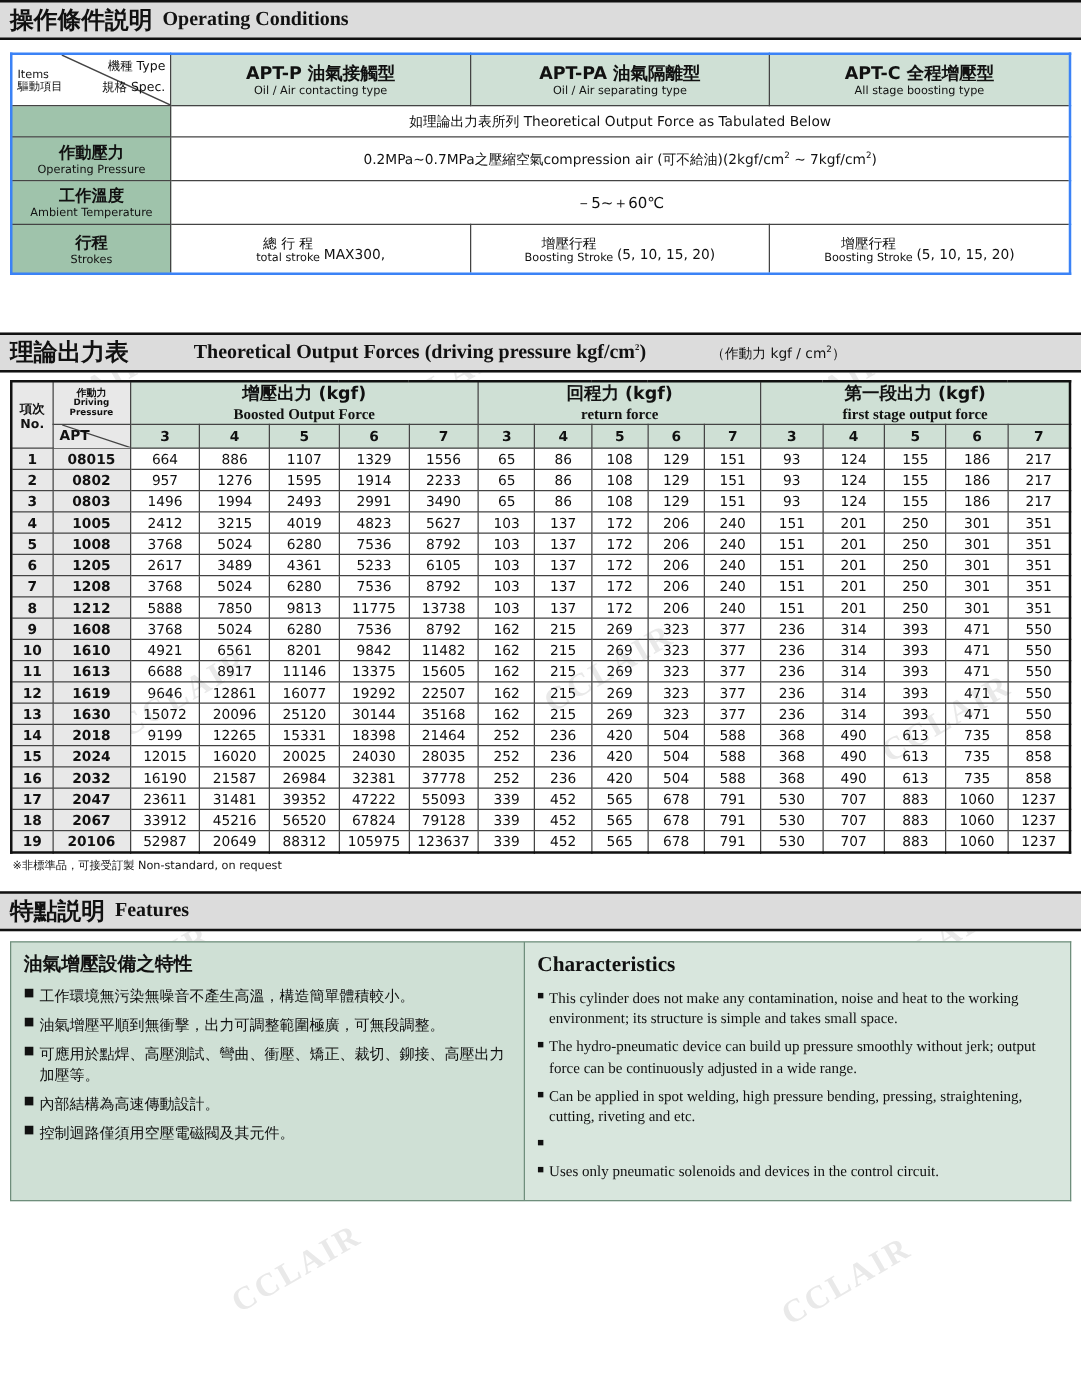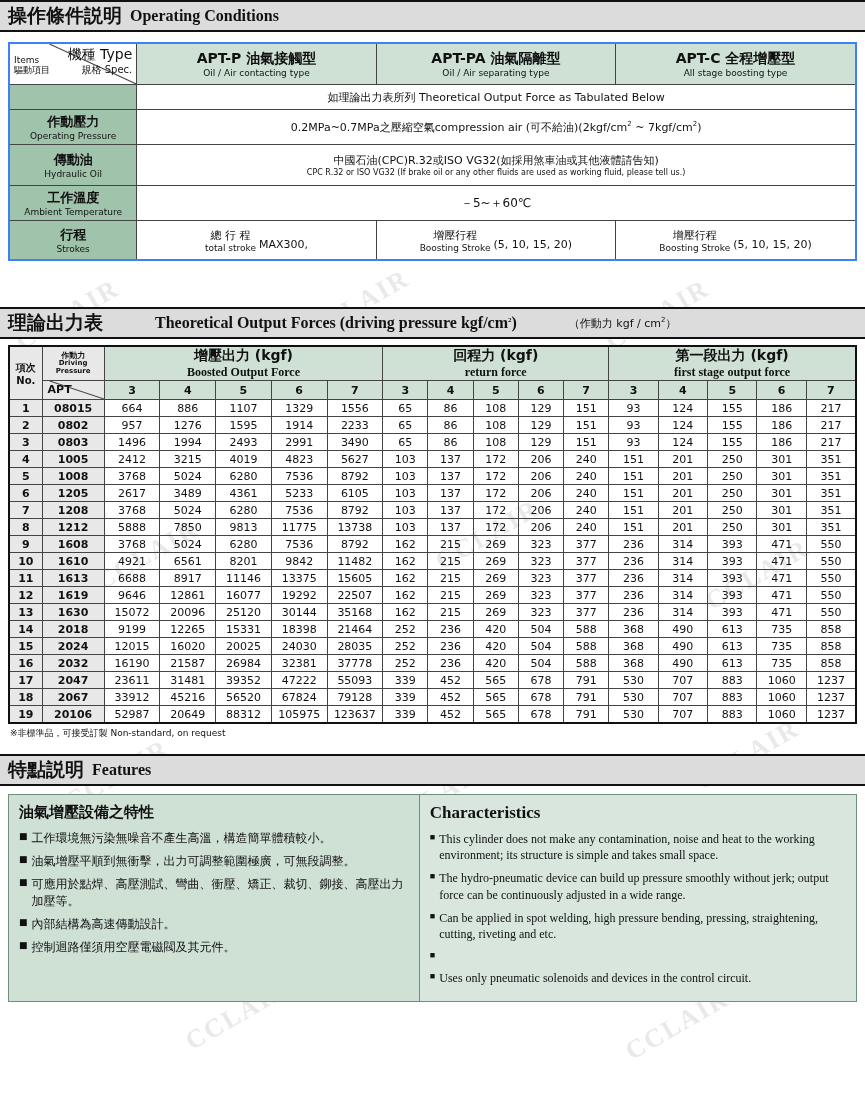--- a/index.html
+++ b/index.html
@@ -38,21 +38,21 @@
   #oc-wrap{position:relative;margin:10px 8px 0 8px;}
   #oc{width:849px;border:2px solid #3b82f6;}
   #oc td{padding:2px 3px;}
   .green{background:#9fc3ab;}
   .lgreen{background:#cfe0d5;}
   .cn-b{font-weight:bold;font-size:13px;}
   .en-s{font-size:9px;}
   .hdr-type{font-weight:bold;font-size:14px;}
   .cell-corner{position:relative;height:36px;}
   .cell-corner .lbl-items{position:absolute;left:4px;top:12px;text-align:left;font-size:9px;line-height:1.1;}
-  .cell-corner .lbl-type{position:absolute;right:4px;top:2px;font-size:14px;}
+  .cell-corner .lbl-type{position:absolute;right:4px;top:2px;font-size:10px;}
   .cell-corner .lbl-spec{position:absolute;right:4px;top:19px;font-size:10px;}
   .slash{position:absolute;left:0;top:0;width:100%;height:100%;}
 
   
   #tf-wrap{position:relative;margin:6px 8px 0 8px;}
   #tf{width:849px;border:2px solid #111;font-size:11px;}
   #tf td,#tf th{height:16px;padding:0 2px;}
   #tf .grp{background:#cfe0d5;font-weight:bold;}
   #tf .sub{background:#cfe0d5;font-weight:bold;}
   #tf .no{background:#e8e8e8;font-weight:bold;width:26px;}
@@ -132,30 +132,20 @@
       <td class="green" style="height:20px"></td>
       <td colspan="3" style="font-size:11px;height:20px">如理論出力表所列  Theoretical Output Force as Tabulated Below</td>
     </tr>
     <tr>
       <td class="green" style="height:30px">
         <div class="cn-b">作動壓力</div>
         <div class="en-s">Operating Pressure</div>
       </td>
       <td colspan="3" style="font-size:11px">
         <span>0.2MPa~0.7MPa之壓縮空氣compression air (可不給油)(2kgf/cm</span><sup>2</sup><span> ~ 7kgf/cm</span><sup>2</sup><span>)</span>
-      </td>
-    </tr>
-    <tr>
-      <td class="green" style="height:36px">
-        <div class="cn-b">傳動油</div>
-        <div class="en-s">Hydraulic Oil</div>
-      </td>
-      <td colspan="3">
-        <div style="font-size:11px">中國石油(CPC)R.32或ISO VG32(如採用煞車油或其他液體請告知)</div>
-        <div style="font-size:8px">CPC R.32 or ISO VG32 (If brake oil or any other fluids are used as working fluid, please tell us.)</div>
       </td>
     </tr>
     <tr>
       <td class="green" style="height:30px">
         <div class="cn-b">工作溫度</div>
         <div class="en-s">Ambient Temperature</div>
       </td>
       <td colspan="3" style="font-size:12px">－5~＋60℃</td>
     </tr>
     <tr>

